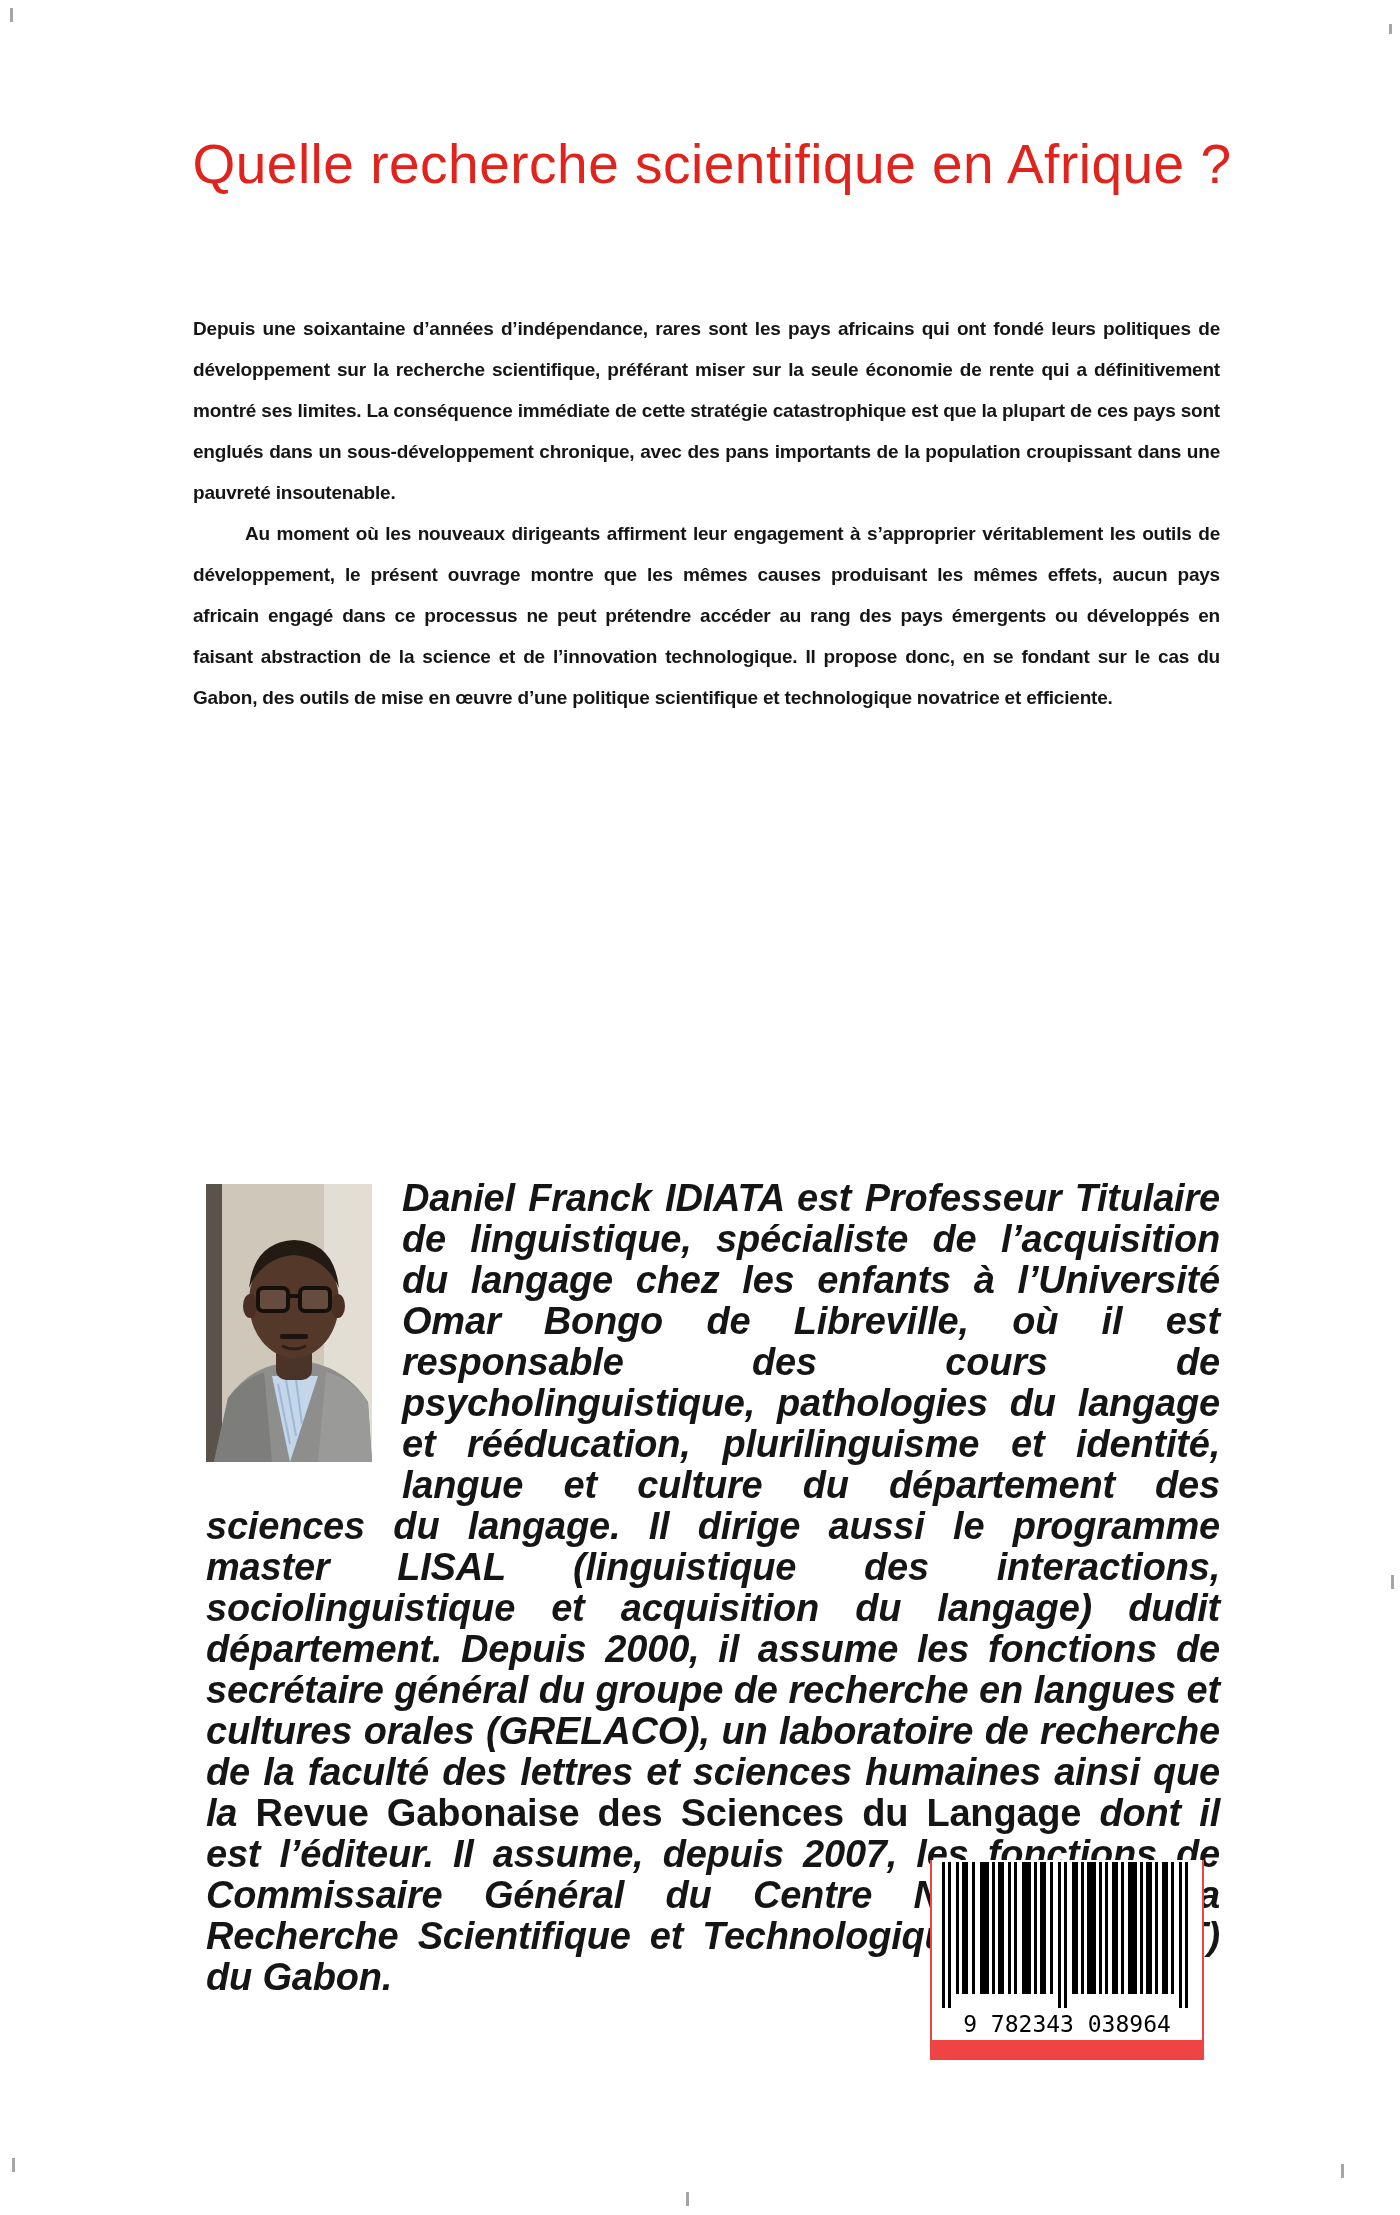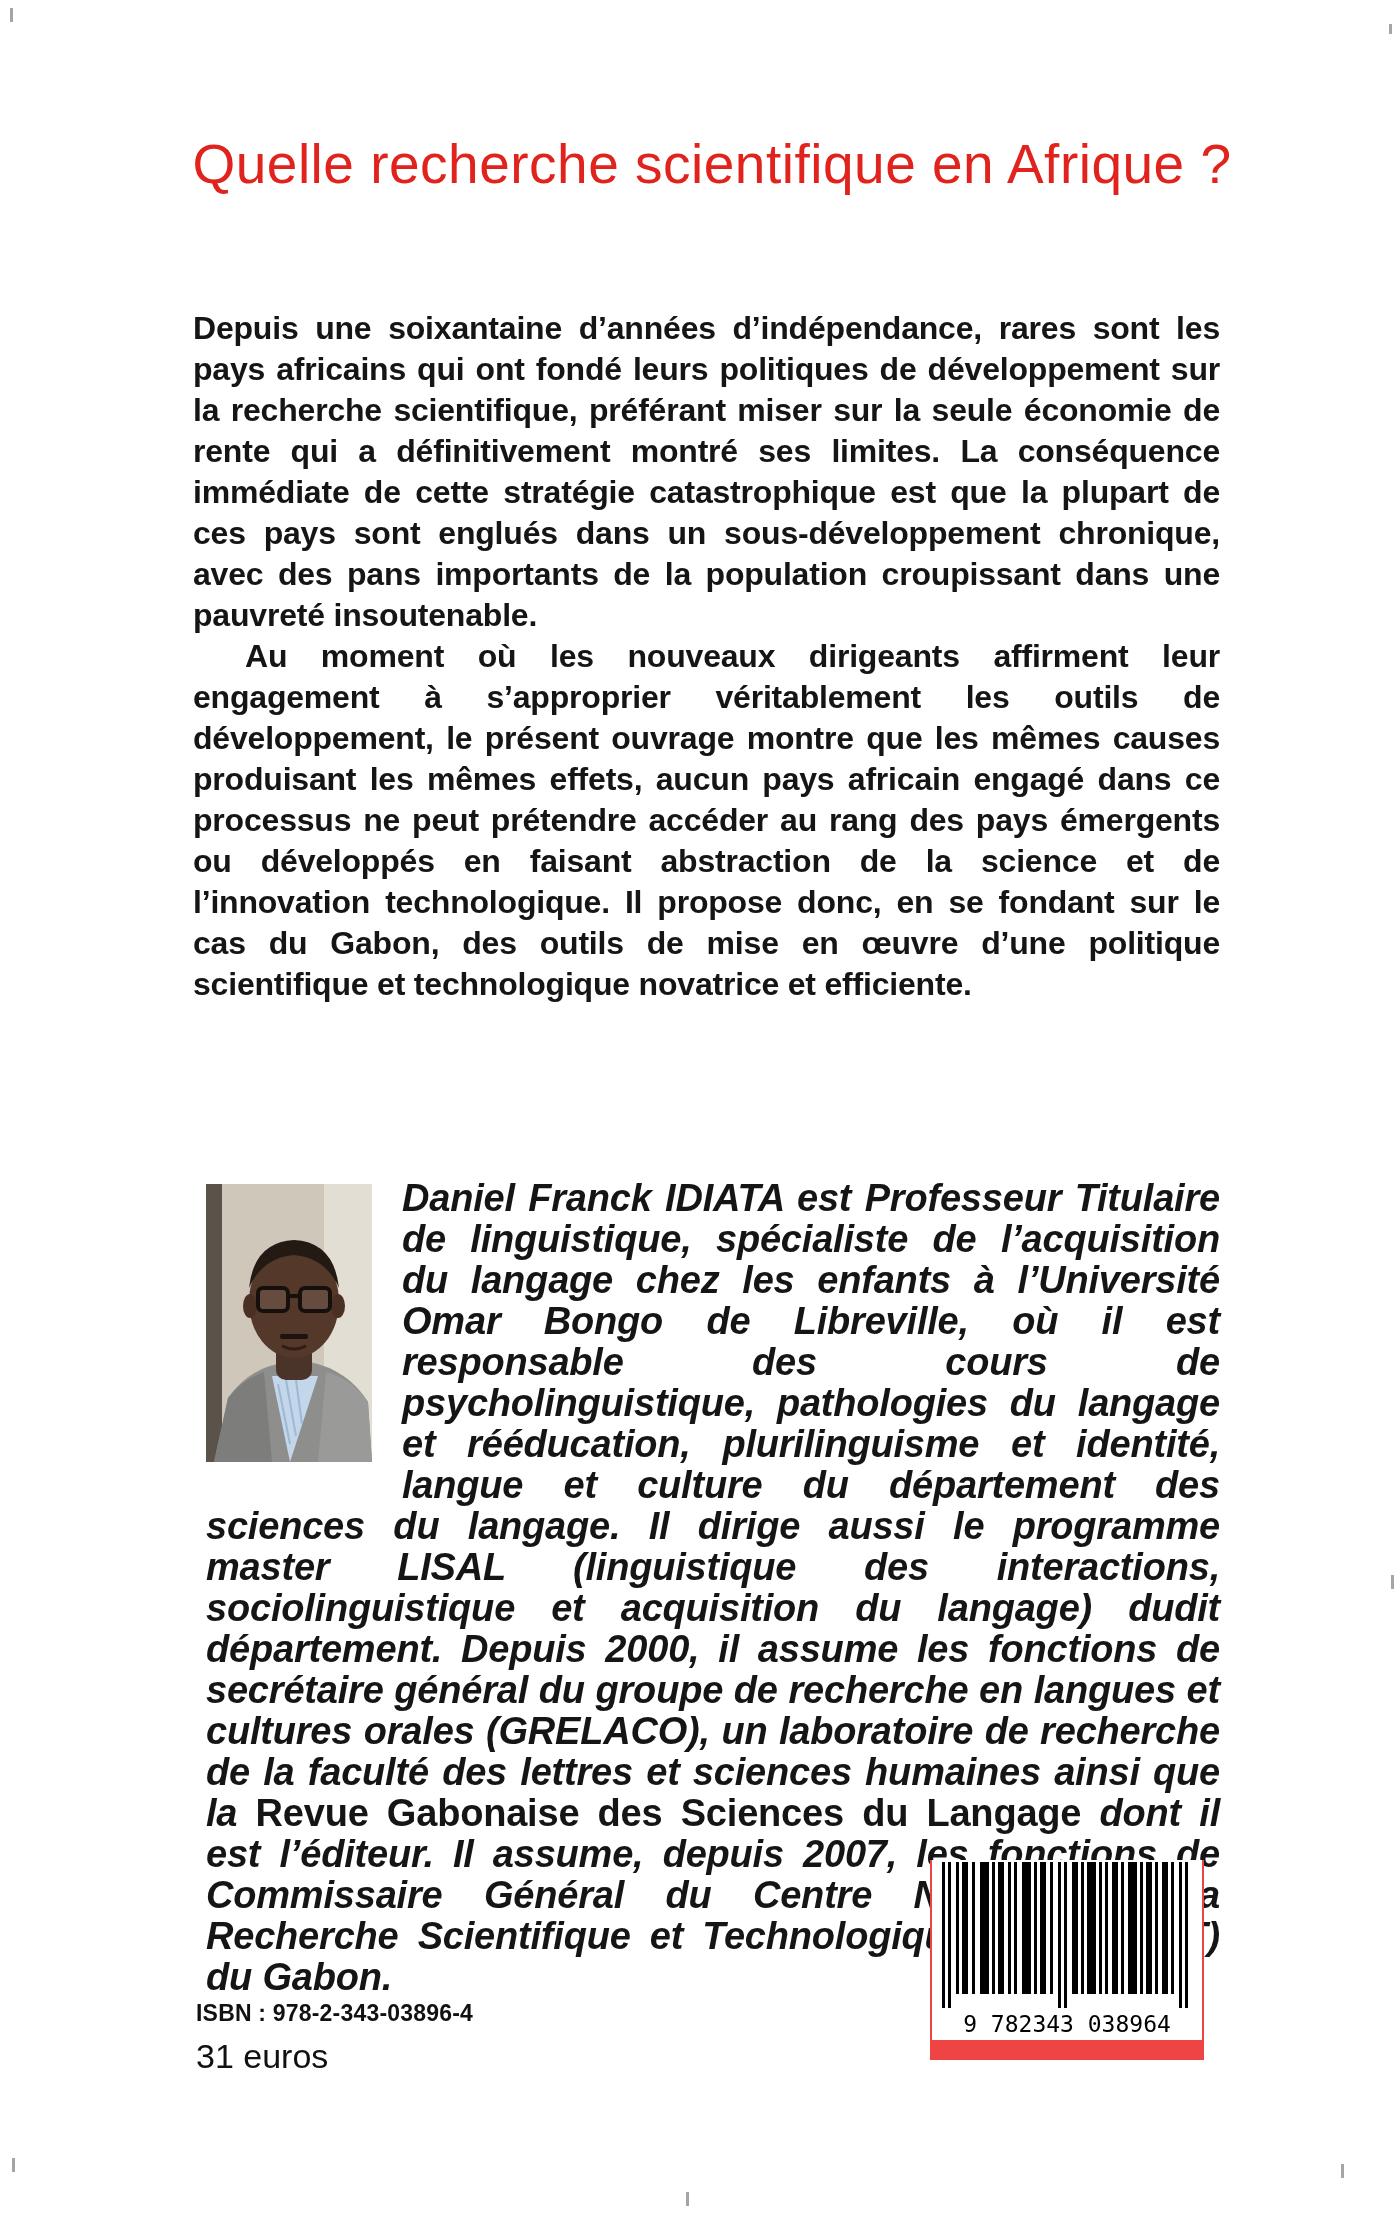--- a/index.html
+++ b/index.html
@@ -32,21 +32,21 @@
     color:#e0231c;
     padding-left:24px;
   }
 
   .synopsis{
     position:absolute;
     left:193px;
     right:180px;
     top:308px;
     text-align:justify;
-    font-size:32px;
+    font-size:19px;
     line-height:41px;
     font-weight:700;
     letter-spacing:-0.2px;
     color:#151515;
   }
   .synopsis p{margin:0;}
   .synopsis p.indent{text-indent:52px;}
 
   .bio{
     position:absolute;
@@ -157,24 +157,20 @@
             <line x1="82" y1="112" x2="94" y2="112"></line>
           </g>
 
           <rect x="74" y="150" width="28" height="5" rx="2" fill="#1d140f"></rect>
           <path d="M76 162 Q88 168 100 162" stroke="#2e1e15" stroke-width="3" fill="none"></path>
         </svg>
       </span><span class="bio-name">Daniel Franck IDIATA</span><span> est Professeur Titulaire de linguistique, spécialiste de l’acquisition du langage chez les enfants à l’Université Omar Bongo de Libreville, où il est responsable des cours de psycholinguistique, pathologies du langage et rééducation, plurilinguisme et identité, langue et culture du département des sciences du langage. Il dirige aussi le programme master LISAL (linguistique des interactions, sociolinguistique et acquisition du langage) dudit département. Depuis 2000, il assume les fonctions de secrétaire général du groupe de recherche en langues et cultures orales (GRELACO), un laboratoire de recherche de la faculté des lettres et sciences humaines ainsi que la </span><span class="roman">Revue Gabonaise des Sciences du Langage</span><span> dont il est l’éditeur. Il assume, depuis 2007, les fonctions de Commissaire Général du Centre National de la Recherche Scientifique et Technologique (CENAREST) du Gabon.</span>
     </p>
   </div>
 
-  <div class="isbn-block">
-    <div class="isbn-text">ISBN : 978-2-343-03896-4</div>
-    <div class="price-text">31 euros</div>
-  </div>
 
   <div class="barcode">
     <svg viewBox="0 0 270 180" width="270" height="180" xmlns="http://www.w3.org/2000/svg">
       <rect width="270" height="180" fill="#ffffff"></rect>
       <g fill="#000000">
 
         <rect x="10" y="2" width="3" height="146"></rect>
         <rect x="16" y="2" width="3" height="146"></rect>
 
         <rect x="24" y="2" width="3" height="132"></rect>

